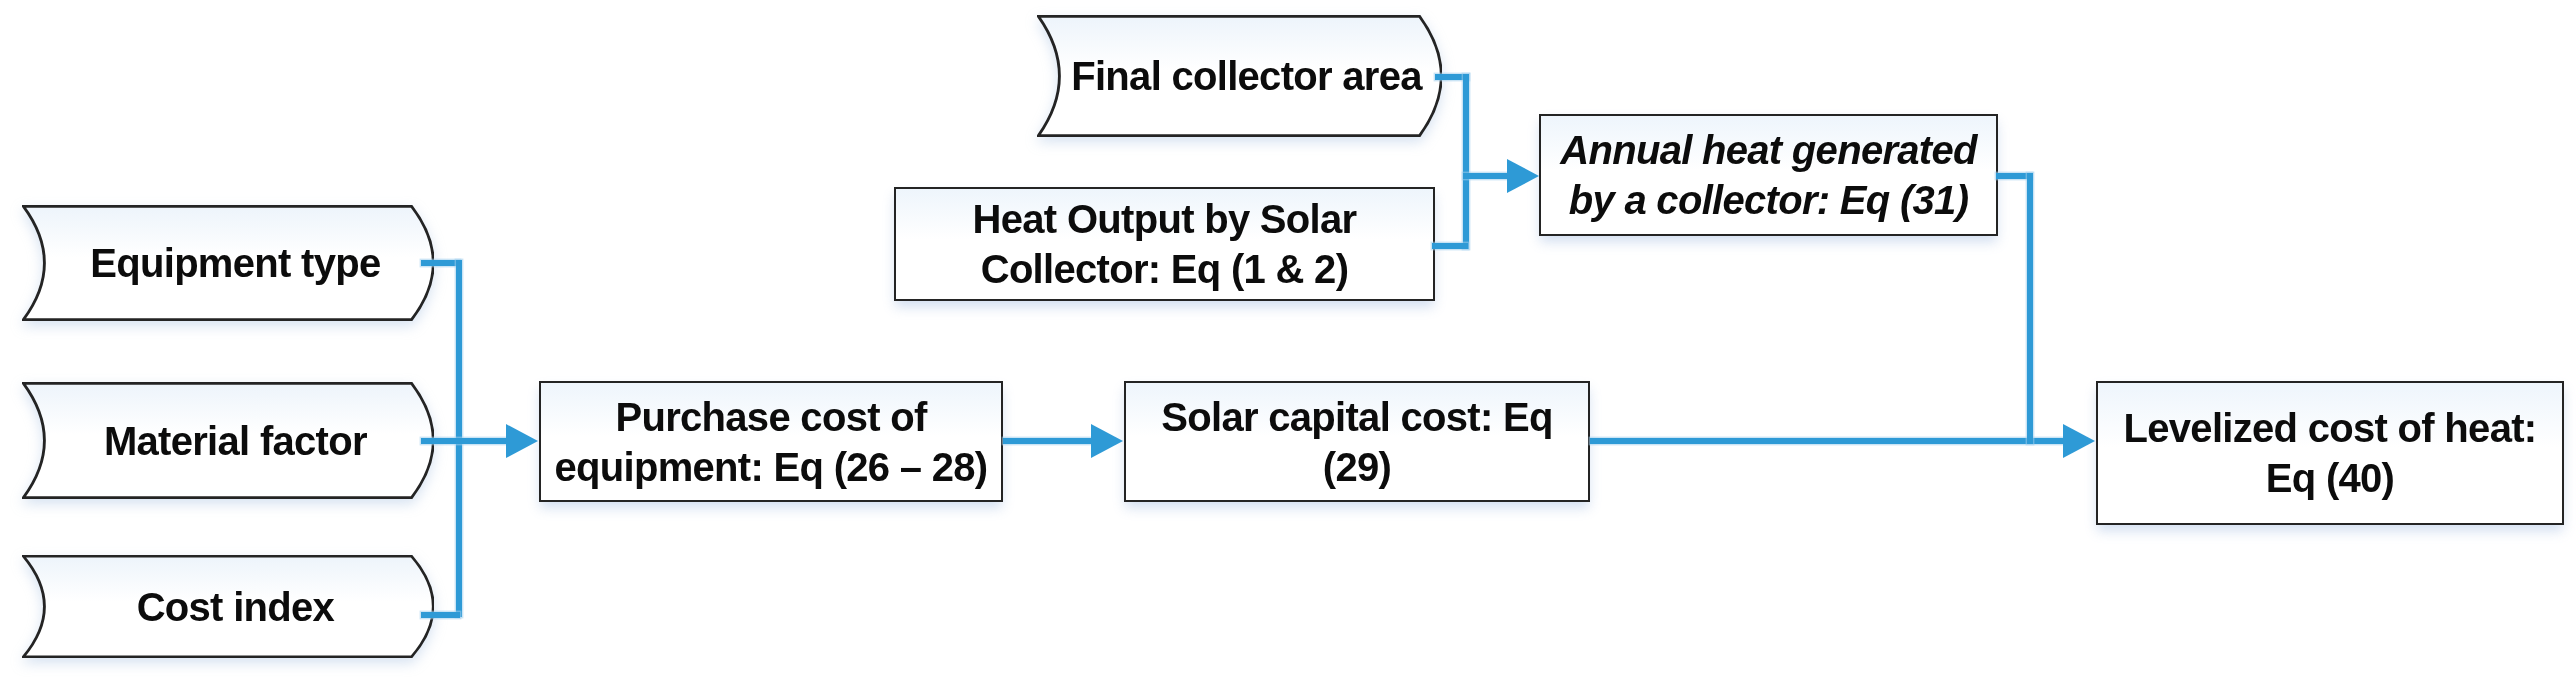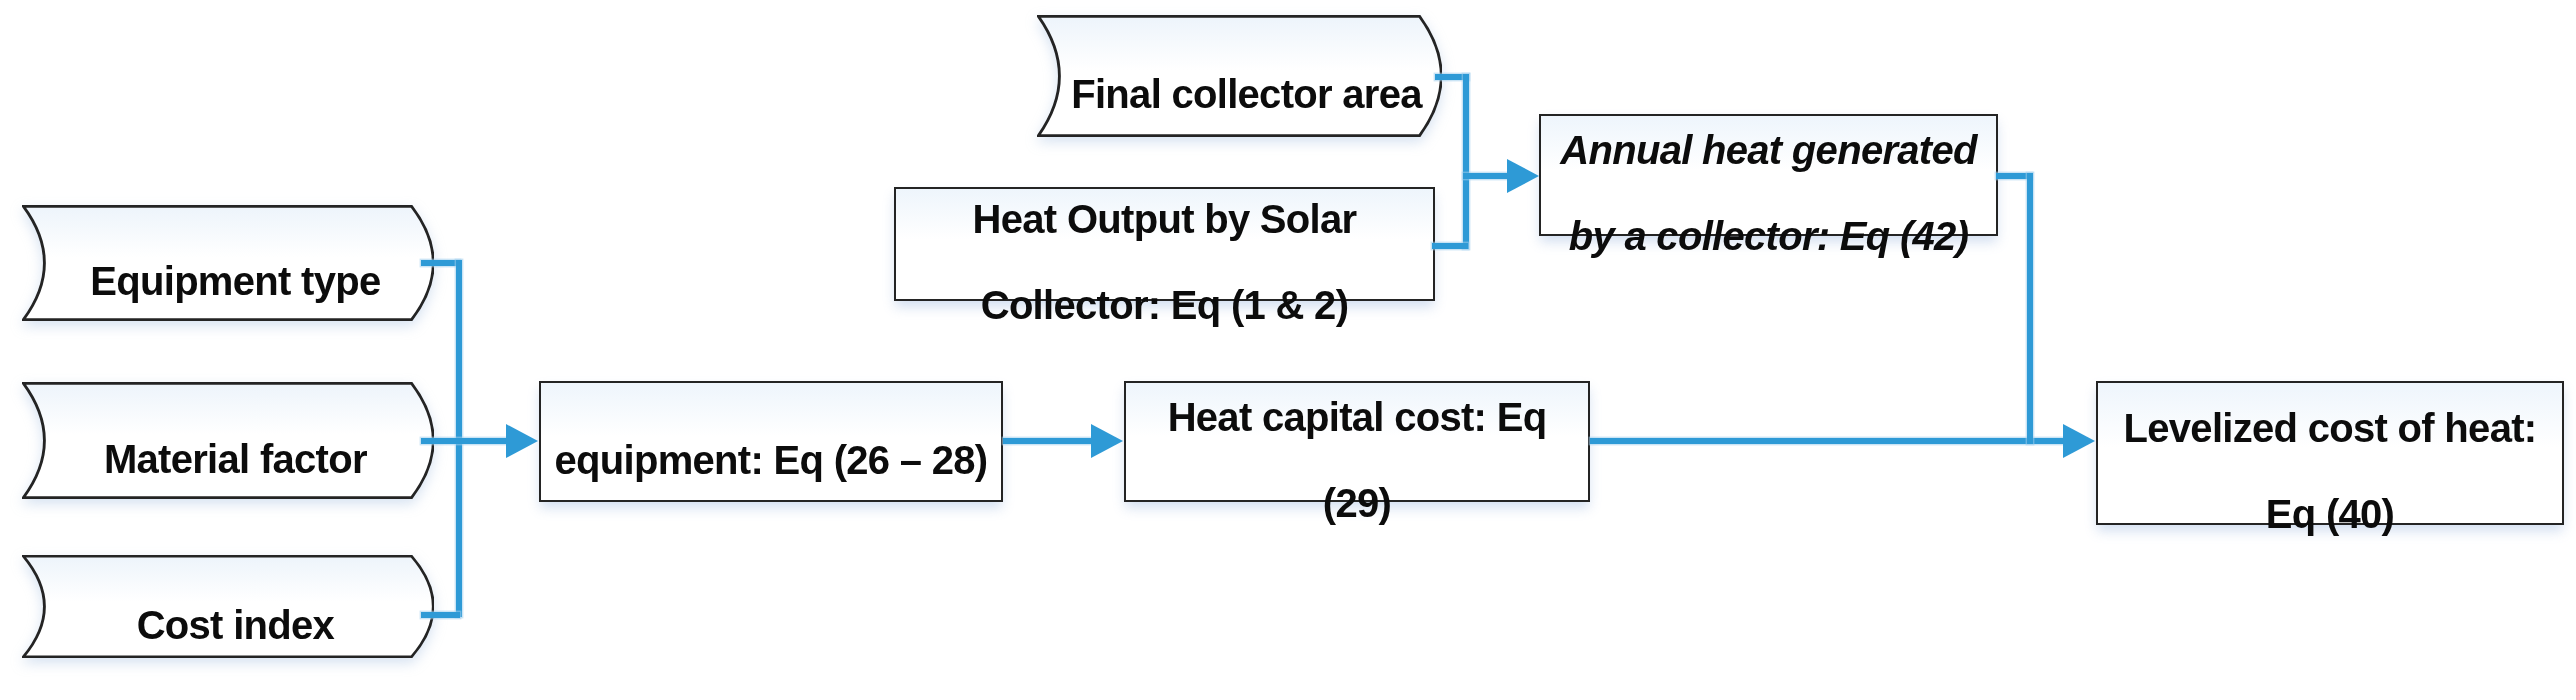--- a/index.html
+++ b/index.html
@@ -5,21 +5,21 @@
   html, body { margin: 0; padding: 0; background: #ffffff; }
   body { width: 2576px; height: 701px; overflow: hidden;
          font-family: "Liberation Sans", "DejaVu Sans", sans-serif; }
   .canvas { position: relative; width: 2576px; height: 701px; background: #ffffff; }
 
   
   .node { position: absolute; display: flex; align-items: center; justify-content: center; }
   .node .label { position: relative; z-index: 2; width: 100%;
                  text-align: center; font-weight: bold; color: #0c0c0c;
                  font-size: 40px; line-height: 50px; letter-spacing: -0.7px; }
-  .node .ln { white-space: nowrap; margin-top: 36px; }
+  .node .ln { white-space: nowrap; }
 
   .rectnode { border: 2.8px solid #242424;
               background: linear-gradient(180deg, #eef5fc 0%, #ffffff 46%);
               box-shadow: 0 7px 11.2px -1.4px rgba(120,160,210,0.32);
               box-sizing: border-box; }
 
   .storednode svg.shape { position: absolute; left: 0; top: 0; width: 100%; height: 100%;
                           filter: drop-shadow(0 5.6px 6.3px rgba(120,160,210,0.30)); }
   .storednode .label { padding-left: 14px; }
 
@@ -82,33 +82,34 @@
   <div class="node rectnode" style="left:894px; top:187px; width:541px; height:114px;align-items:center;">
     <div class="label">
       <div class="ln">Heat Output by Solar</div>
       <div class="ln">Collector: Eq (1 &amp; 2)</div>
     </div>
   </div>
 
   <div class="node rectnode" style="left:1539px; top:114px; width:459px; height:122px;font-style:italic;">
     <div class="label">
       <div class="ln">Annual heat generated</div>
-      <div class="ln">by a collector: Eq (42)</div>
+      <div class="ln">by a collector: Eq (31)</div>
     </div>
   </div>
 
   <div class="node rectnode" style="left:539px; top:381px; width:464px; height:121px;">
     <div class="label">
+      <div class="ln">Purchase cost of</div>
       <div class="ln">equipment: Eq (26 – 28)</div>
     </div>
   </div>
 
   <div class="node rectnode" style="left:1124px; top:381px; width:466px; height:121px;">
     <div class="label">
-      <div class="ln">Heat capital cost: Eq</div>
+      <div class="ln">Solar capital cost: Eq</div>
       <div class="ln">(29)</div>
     </div>
   </div>
 
   <div class="node rectnode" style="left:2096px; top:381px; width:468px; height:144px;">
     <div class="label">
       <div class="ln">Levelized cost of heat:</div>
       <div class="ln">Eq (40)</div>
     </div>
   </div>

